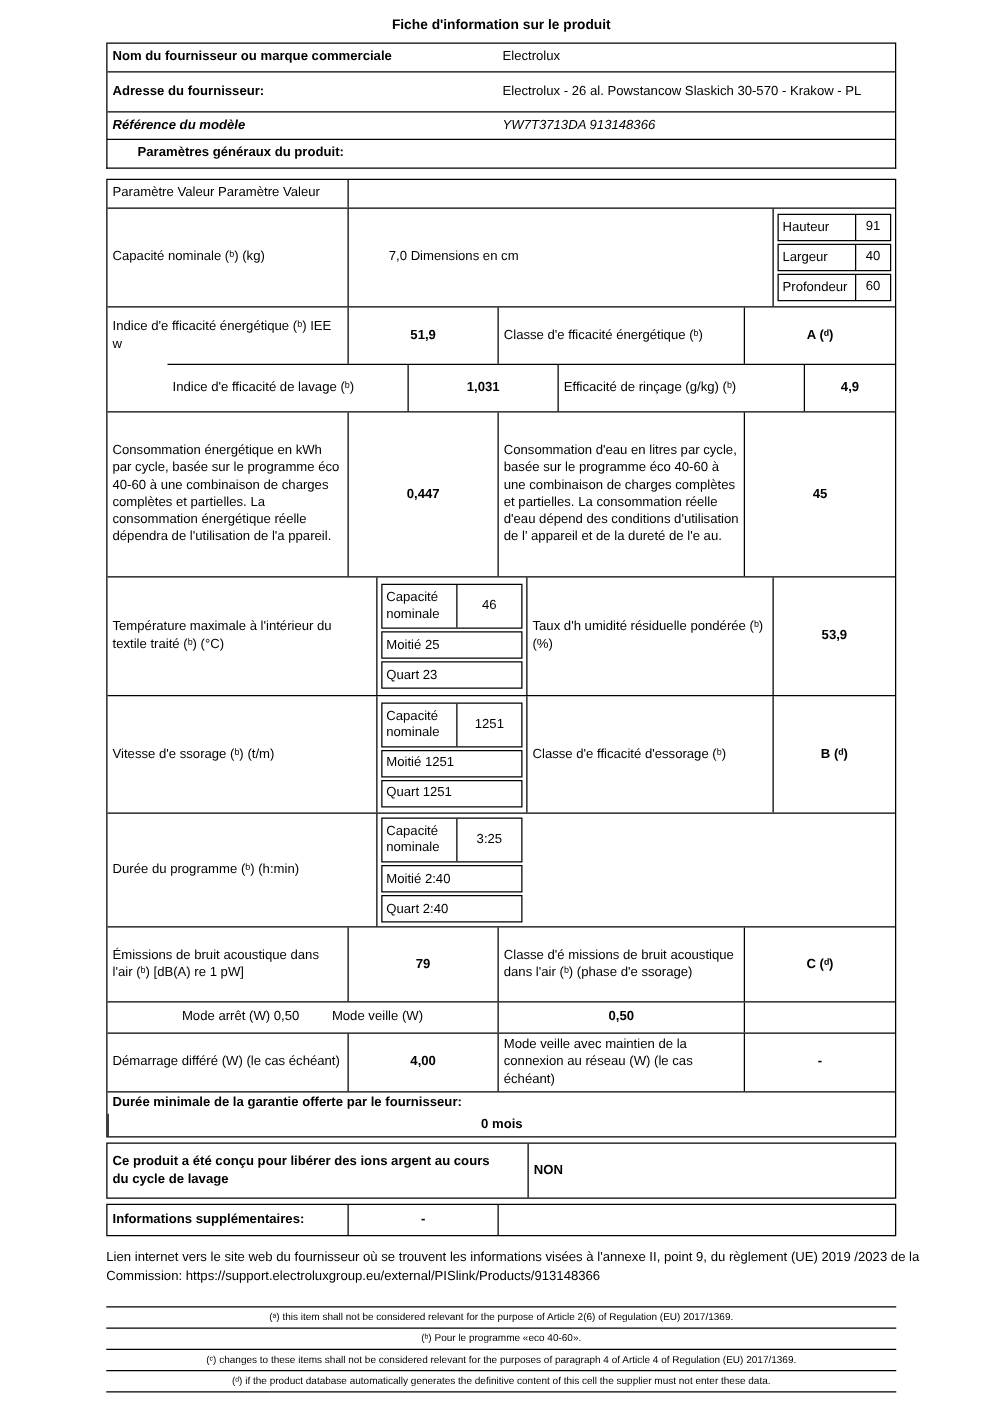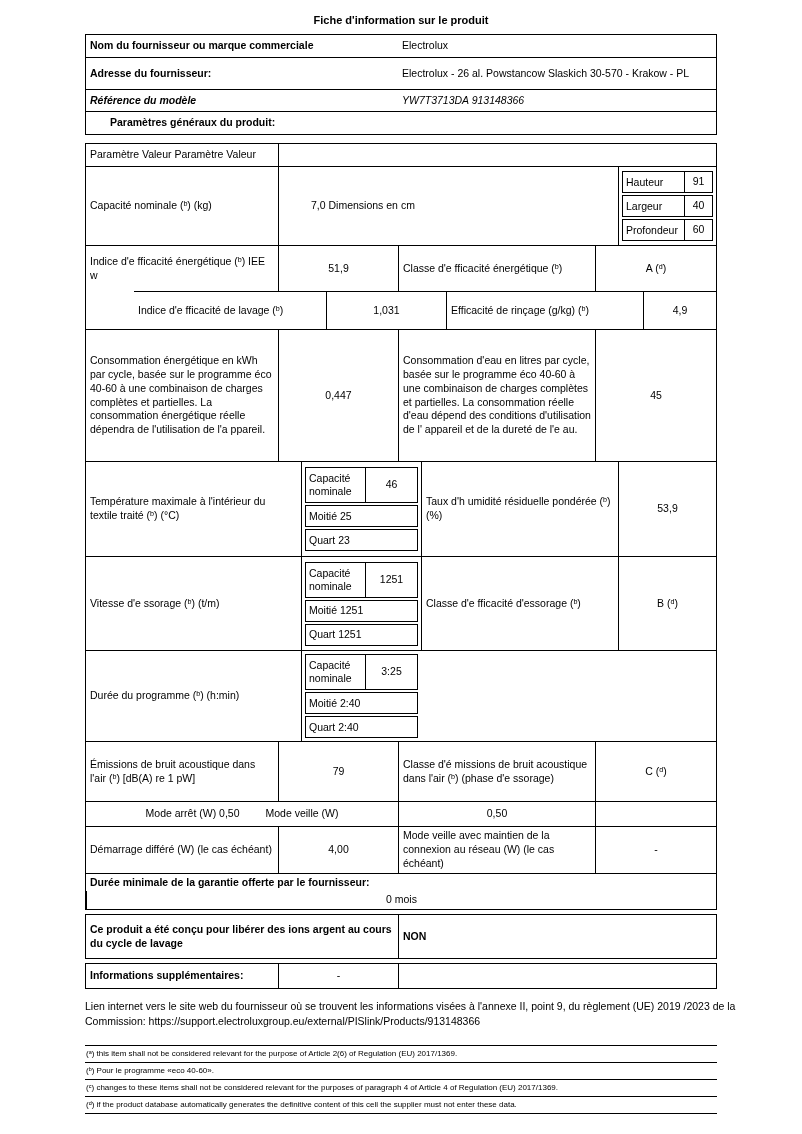--- a/index.html
+++ b/index.html
@@ -11,38 +11,38 @@
   }
   .content { margin-left:85px; width:632px; }
   .title { font-weight:bold; font-size:11px; text-align:center; padding:14px 0 8px; }
 
   .box { border:1px solid #000; }
   .row { display:flex; border-top:1px solid #000; }
   .box .row:first-child { border-top:none; }
   .cell { display:flex; flex-direction:column; justify-content:center; padding:2px 4px; line-height:1.32; }
   .vline { border-left:1px solid #000; }
   .bold { font-weight:bold; }
-  .center { text-align:center; align-items:center; }
+  .center { text-align:center; align-items:center;font-weight:bold; }
   .c1 { width:192px; } .c2 { width:120px; } .c3 { width:197px; }
   .c4 { flex:1; } .c23 { width:317px; } .c12 { width:312px; }
   .grow { flex:1; }
   .mt4 { margin-top:4px; }
   .wlab { width:410px; } 
 
   .sub-cell { padding:0; justify-content:flex-start;margin-left:23px; }
   .subtable { display:flex; flex-direction:column; gap:2px; padding:3px; width:100%; margin:auto 0; }
   .subrow { display:flex; border:1px solid #000; min-height:22px; }
   .subrow .sl { flex:1; display:flex; align-items:center; padding:1px 3px; line-height:1.2; }
   .subrow .sv { display:flex; align-items:center; justify-content:center; border-left:1px solid #000; text-align:center; }
   .sv52 { width:52px; } .sv28 { width:28px; }
 
   .inline-cell { flex-direction:row; align-items:center; gap:26px; }
 
   .para { width:660px; margin-top:10px; line-height:1.4; }
-  .footnotes { margin-top:16px; border-top:1px solid #000; }
+  .footnotes { margin-top:16px; border-top:1px solid #000;text-align:center; }
   .footnote { font-size:8px; padding:3px 1px; border-bottom:1px solid #000; line-height:1.25; }
 </style>
 </head>
 <body>
 
 <div class="content">
 
   <div class="title">Fiche d'information sur le produit</div>
 
   <div class="box">
@@ -195,21 +195,21 @@
     </div>
 
     <div class="row" style="min-height:25px;flex-direction:column;">
       <div class="cell wlab bold">Durée minimale de la garantie offerte par le fournisseur:</div>
       <div class="cell grow vline center">0 mois</div>
     </div>
 
   </div>
 
   <div class="box mt4">
-    <div class="row" style="min-height:43px; border-top:none;">
+    <div class="row" style="min-height:43px; border-top:none;gap:24px;">
       <div class="cell c12 bold">Ce produit a été conçu pour libérer des ions argent au cours du cycle de lavage</div>
       <div class="cell grow vline bold">NON</div>
     </div>
   </div>
 
   <div class="box mt4">
     <div class="row" style="min-height:24px; border-top:none;">
       <div class="cell c1 bold">Informations supplémentaires:</div>
       <div class="cell c2 vline center">-</div>
       <div class="cell grow vline"></div>

